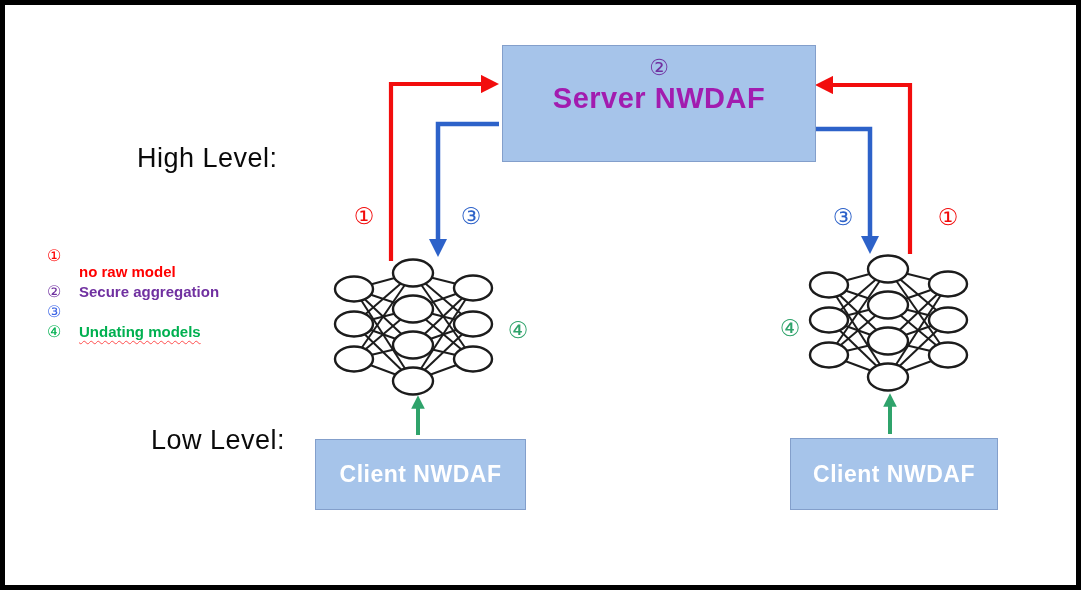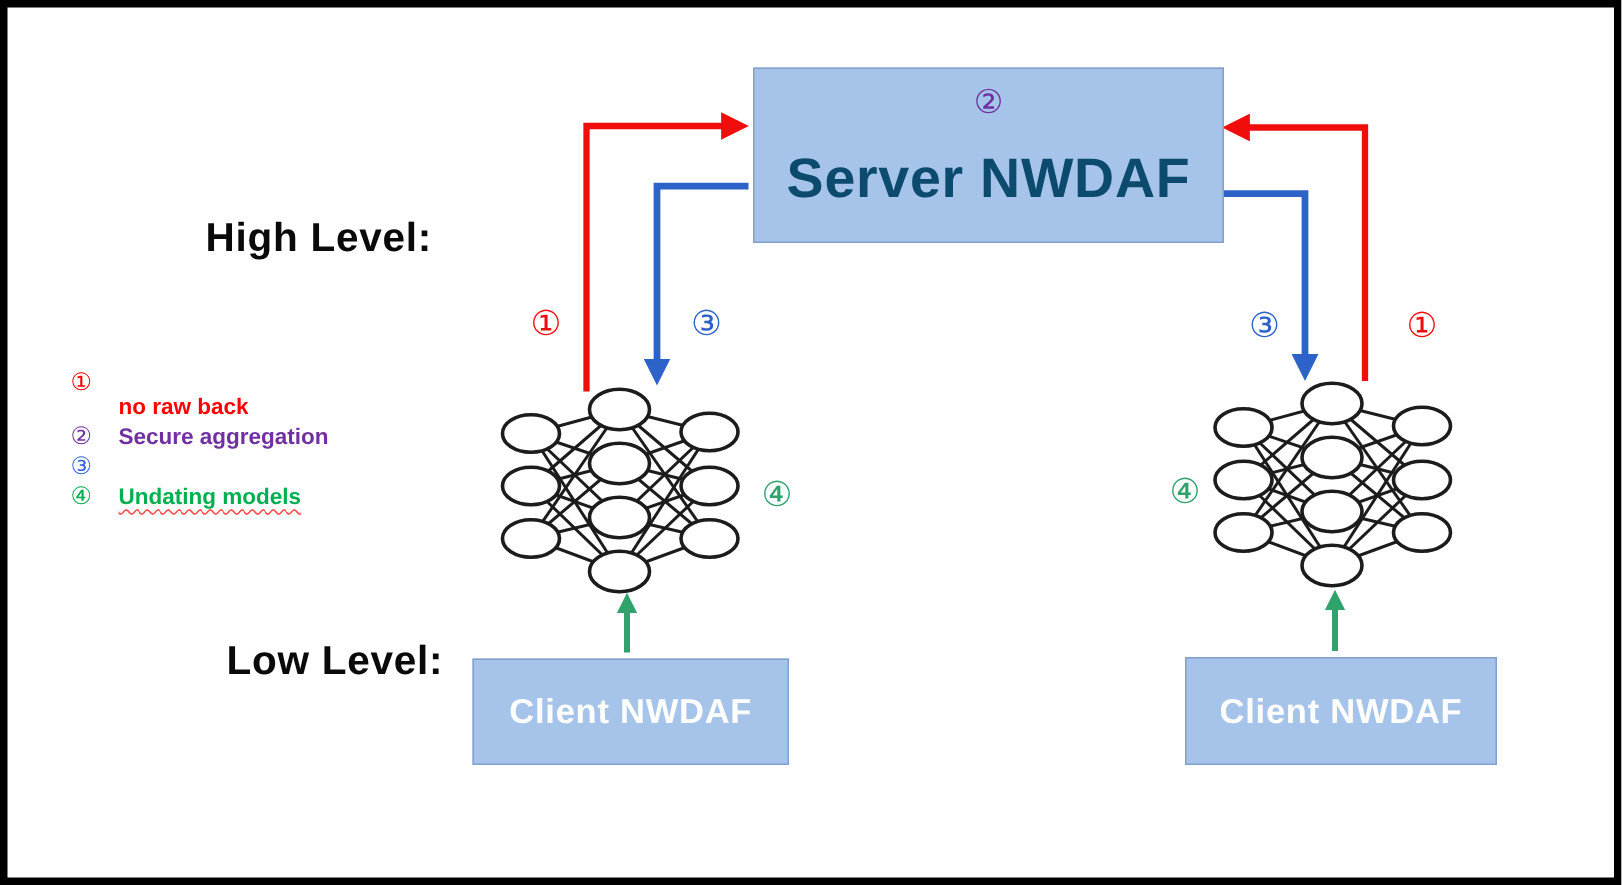--- a/index.html
+++ b/index.html
@@ -8,32 +8,32 @@
     background:#ffffff;border:5px solid #000;overflow:hidden;margin:0 auto;
   }
   svg.overlay{position:absolute;left:0;top:0;width:1071px;height:580px;}
   .nn-line{stroke:#1c1c1c;stroke-width:2;}
   .nn-node{fill:#ffffff;stroke:#1c1c1c;stroke-width:2.4;}
   .arrow{fill:none;stroke-linecap:butt;stroke-linejoin:miter;}
   .arrow.red{stroke:var(--red);stroke-width:4.2;}
   .arrow.blue{stroke:var(--blue);stroke-width:4.5;}
   .arrow.green{stroke:var(--green);stroke-width:4;}
 
-  .level-label{position:absolute;font-weight:bold;color:#0a0a0a;font-size:27px;letter-spacing:0.5px;}
+  .level-label{position:absolute;font-weight:normal;color:#0a0a0a;font-size:27px;letter-spacing:0.5px;}
   .high-level{left:132px;top:138px;}
   .low-level{left:146px;top:420px;}
 
   .node-box{
     position:absolute;box-sizing:border-box;
     background:var(--box-fill);border:1.6px solid var(--box-border);
     display:flex;flex-direction:column;align-items:center;justify-content:center;
   }
   .server-box{left:497px;top:40px;width:314px;height:117px;justify-content:flex-start;padding-top:10px;}
   .server-badge{font-size:22px;color:var(--purple);line-height:1.1;}
-  .server-label{color:#0c4a6e;font-weight:bold;font-size:37px;margin-top:18px;letter-spacing:0.5px;}
+  .server-label{color:#a21caf;font-weight:bold;font-size:29px;margin-top:2px;letter-spacing:0.5px;}
   .client-left{left:310px;top:434px;width:211px;height:71px;}
   .client-right{left:785px;top:433px;width:208px;height:72px;}
   .client-label{color:#fff;font-weight:bold;font-size:23px;letter-spacing:0.5px;}
 
   .flow-badge{
     position:absolute;transform:translate(-50%,-50%);
     font-size:23px;line-height:1;user-select:none;
   }
   .fb-red{color:var(--red);}
   .fb-blue{color:var(--blue);}
@@ -169,21 +169,21 @@
   <div class="flow-badge fb-red" style="left:359px;top:211px;">①</div>
   <div class="flow-badge fb-blue" style="left:466px;top:211px;">③</div>
   <div class="flow-badge fb-blue" style="left:838px;top:212px;">③</div>
   <div class="flow-badge fb-red" style="left:943px;top:212px;">①</div>
   <div class="flow-badge fb-green" style="left:513px;top:325px;">④</div>
   <div class="flow-badge fb-green" style="left:785px;top:323px;">④</div>
 
   <div class="legend">
     <div class="legend-row legend-red">
       <span class="legend-num">①</span>
-      <span><br><span>no raw back</span></span>
+      <span><br><span>no raw model</span></span>
     </div>
     <div class="legend-row legend-purple">
       <span class="legend-num">②</span>
       <span>Secure aggregation</span>
     </div>
     <div class="legend-row legend-blue">
       <span class="legend-num">③</span>
     </div>
     <div class="legend-row legend-green">
       <span class="legend-num">④</span>

